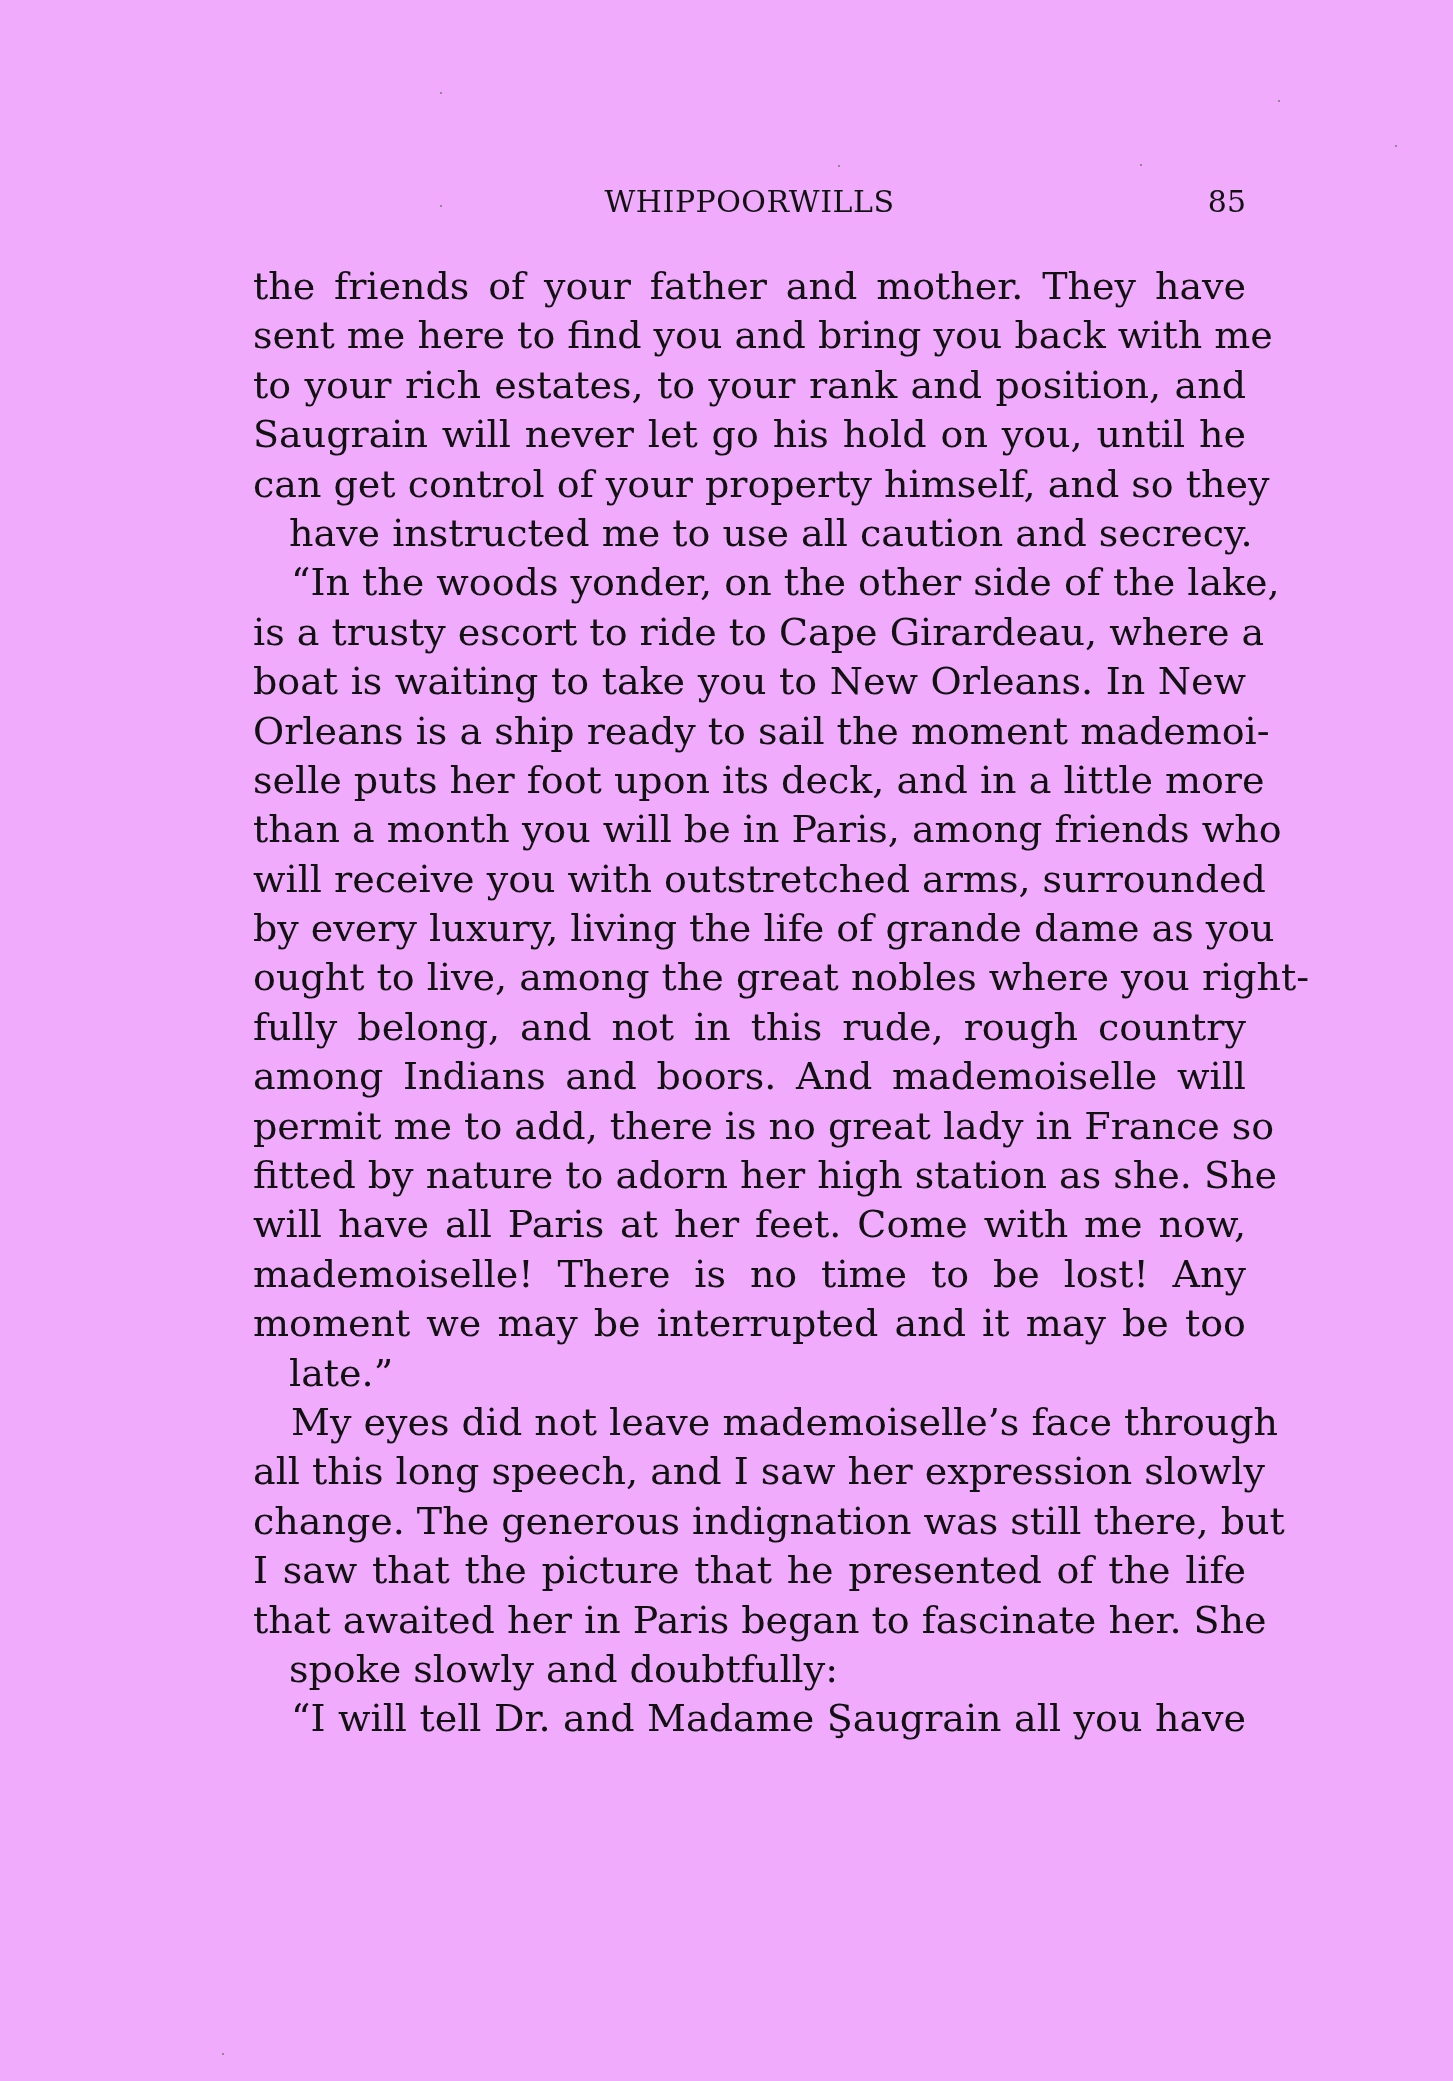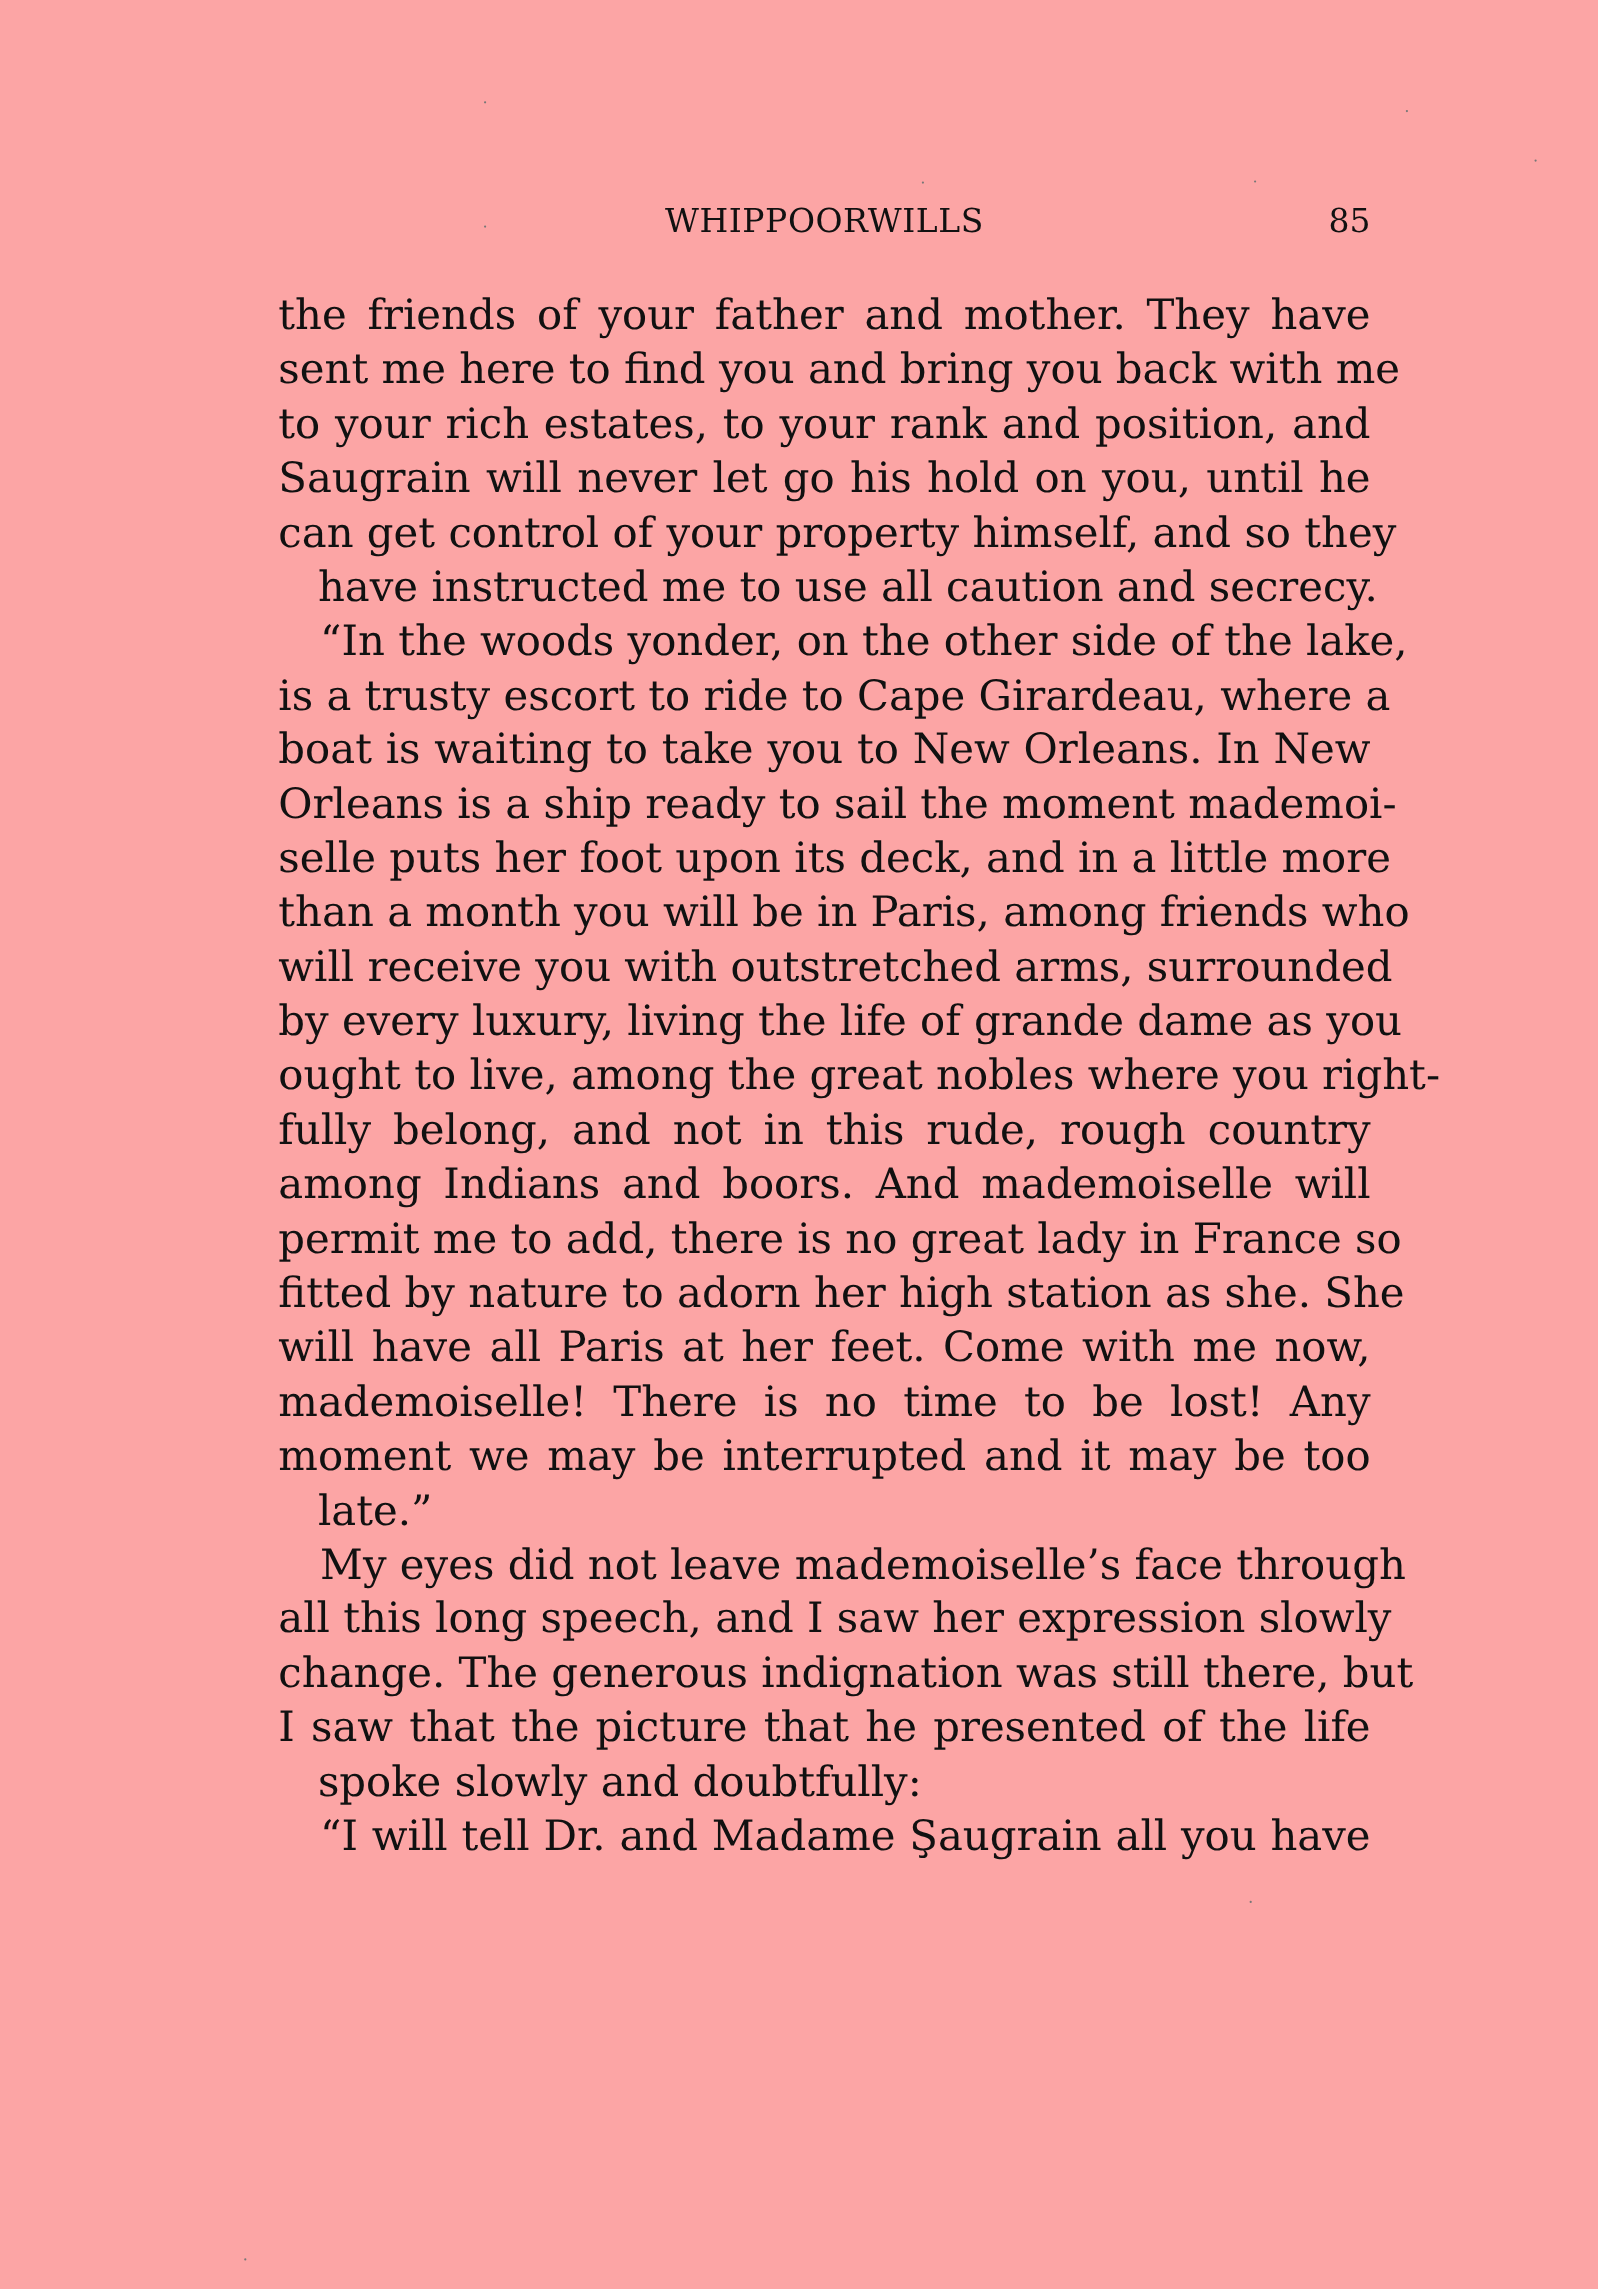--- a/index.html
+++ b/index.html
@@ -1,17 +1,17 @@
 <!DOCTYPE html>
 <html><head>
 <meta charset="utf-8">
 <style>
   html, body { margin: 0; padding: 0; background: #ffffff; }
   body { width: 1453px; height: 2081px; position: relative; overflow: hidden; }
-  .page { position: absolute; left: 0; top: 0; width: 1453px; height: 2081px; background: #fca5a5; }
+  .page { position: absolute; left: 0; top: 0; width: 1453px; height: 2081px; background: #f0abfc; }
   .header { position: absolute; left: 253px; top: 184px; width: 993px; height: 44px;
             font-family: "DejaVu Serif", "Liberation Serif", serif; font-size: 30px; color: #111; }
   .running-title { position: absolute; left: 0; right: 0; top: 0; text-align: center; letter-spacing: 0.5px; }
   .page-number { position: absolute; right: 0; top: 0; }
   .body { position: absolute; left: 253px; top: 262px; width: 993px;
           font-family: "DejaVu Serif", "Liberation Serif", serif; font-size: 38px; color: #111; }
   .line { height: 49.4px; line-height: 49.4px; white-space: nowrap; text-align: justify; text-align-last: justify; }
   .line.last { text-align-last: left; margin-left: 36px; }
   .line.indent { padding-left: 38px; }
   .speck { position: absolute; width: 2px; height: 2px; background: #777; border-radius: 1px; }
@@ -46,20 +46,21 @@
       <div class="line">permit me to add, there is no great lady in France so</div>
       <div class="line">fitted by nature to adorn her high station as she.  She</div>
       <div class="line">will have all Paris at her feet.  Come with me now,</div>
       <div class="line">mademoiselle!  There is no time to be lost!  Any</div>
       <div class="line">moment we may be interrupted and it may be too</div>
       <div class="line last">late.”</div>
       <div class="line indent">My eyes did not leave mademoiselle’s face through</div>
       <div class="line">all this long speech, and I saw her expression slowly</div>
       <div class="line">change.  The generous indignation was still there, but</div>
       <div class="line">I saw that the picture that he presented of the life</div>
+      <div class="line">that awaited her in Paris began to fascinate her.  She</div>
       <div class="line last">spoke slowly and doubtfully:</div>
       <div class="line indent">“I will tell Dr. and Madame Şaugrain all you have</div>
     </div>
 
   <span class="speck" style="left:440px;top:92px"></span>
   <span class="speck" style="left:1278px;top:100px"></span>
   <span class="speck" style="left:1395px;top:145px"></span>
   <span class="speck" style="left:838px;top:165px"></span>
   <span class="speck" style="left:1140px;top:164px"></span>
   <span class="speck" style="left:440px;top:205px"></span>

